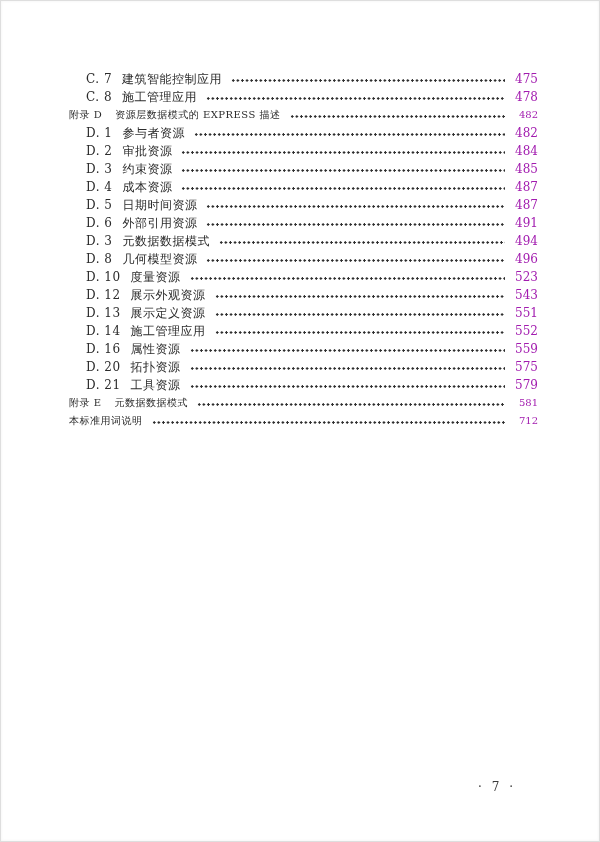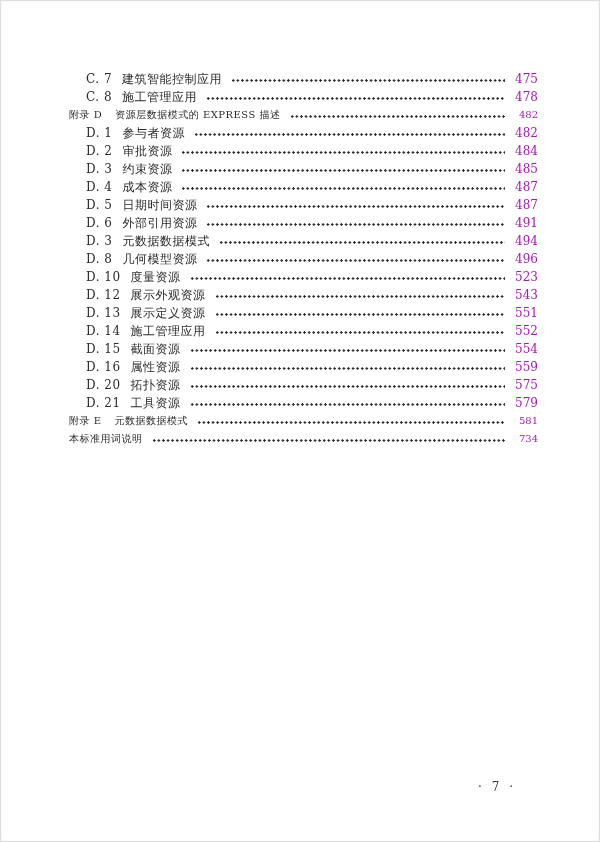--- a/index.html
+++ b/index.html
@@ -162,26 +162,20 @@
       <span class="dots"></span>
       <span class="pg">551</span>
     </div>
       <div class="toc-row level-2">
       <span class="num">D. 14</span>
       <span class="title">施工管理应用</span>
       <span class="dots"></span>
       <span class="pg">552</span>
     </div>
       <div class="toc-row level-2">
-      <span class="num">D. 15</span>
-      <span class="title">截面资源</span>
-      <span class="dots"></span>
-      <span class="pg">554</span>
-    </div>
-      <div class="toc-row level-2">
       <span class="num">D. 16</span>
       <span class="title">属性资源</span>
       <span class="dots"></span>
       <span class="pg">559</span>
     </div>
       <div class="toc-row level-2">
       <span class="num">D. 20</span>
       <span class="title">拓扑资源</span>
       <span class="dots"></span>
       <span class="pg">575</span>
@@ -195,19 +189,19 @@
       <div class="toc-row level-1">
       <span class="num">附录 E</span>
       <span class="title">元数据数据模式</span>
       <span class="dots"></span>
       <span class="pg">581</span>
     </div>
       <div class="toc-row level-1">
 
       <span class="title">本标准用词说明</span>
       <span class="dots"></span>
-      <span class="pg">734</span>
+      <span class="pg">712</span>
     </div>
     </div>
 
   <div class="footer-pageno">· 7 ·</div>
 
 </div>
 
 </body></html>

